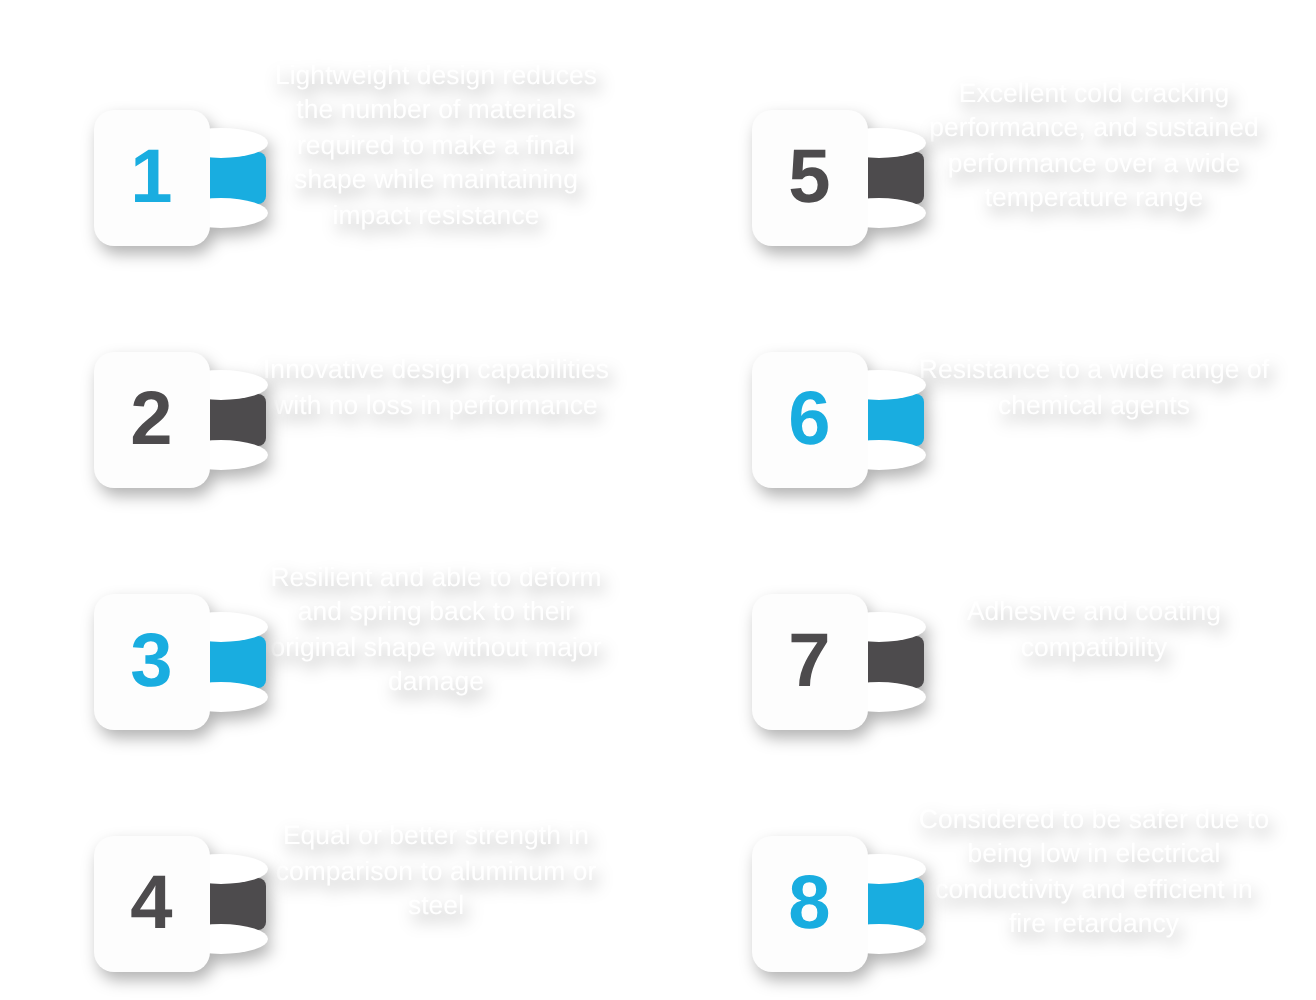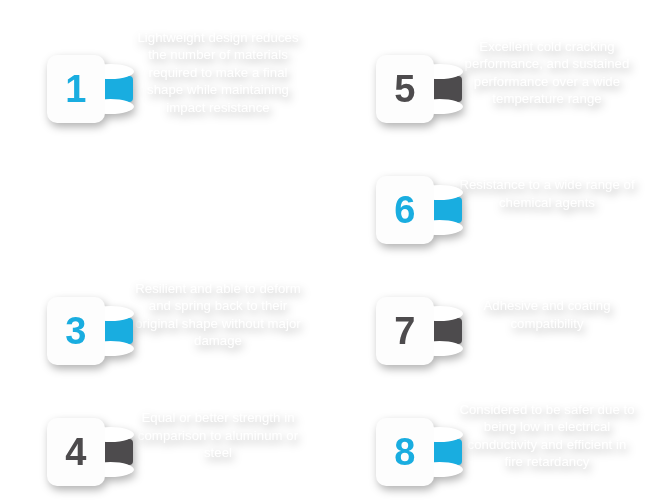--- a/index.html
+++ b/index.html
@@ -142,20 +142,31 @@
         <span class="bubble-text">Lightweight design reduces the number of materials required to make a final shape while maintaining impact resistance</span>
       </div>
       <div class="badge theme-blue">
         <div class="badge-neck theme-blue"></div>
         <div class="badge-inner">
           <span class="badge-num">1</span>
         </div>
       </div>
     </div>
 
+    <div class="item z3" style="top:131px;">
+      <div class="bubble theme-gray">
+        <span class="bubble-text">Innovative design capabilities with no loss in performance</span>
+      </div>
+      <div class="badge theme-gray">
+        <div class="badge-neck theme-gray"></div>
+        <div class="badge-inner">
+          <span class="badge-num">2</span>
+        </div>
+      </div>
+    </div>
 
     <div class="item z2" style="top:252px;">
       <div class="bubble theme-blue">
         <span class="bubble-text">Resilient and able to deform and spring back to their original shape without major damage</span>
       </div>
       <div class="badge theme-blue">
         <div class="badge-neck theme-blue"></div>
         <div class="badge-inner">
           <span class="badge-num">3</span>
         </div>

